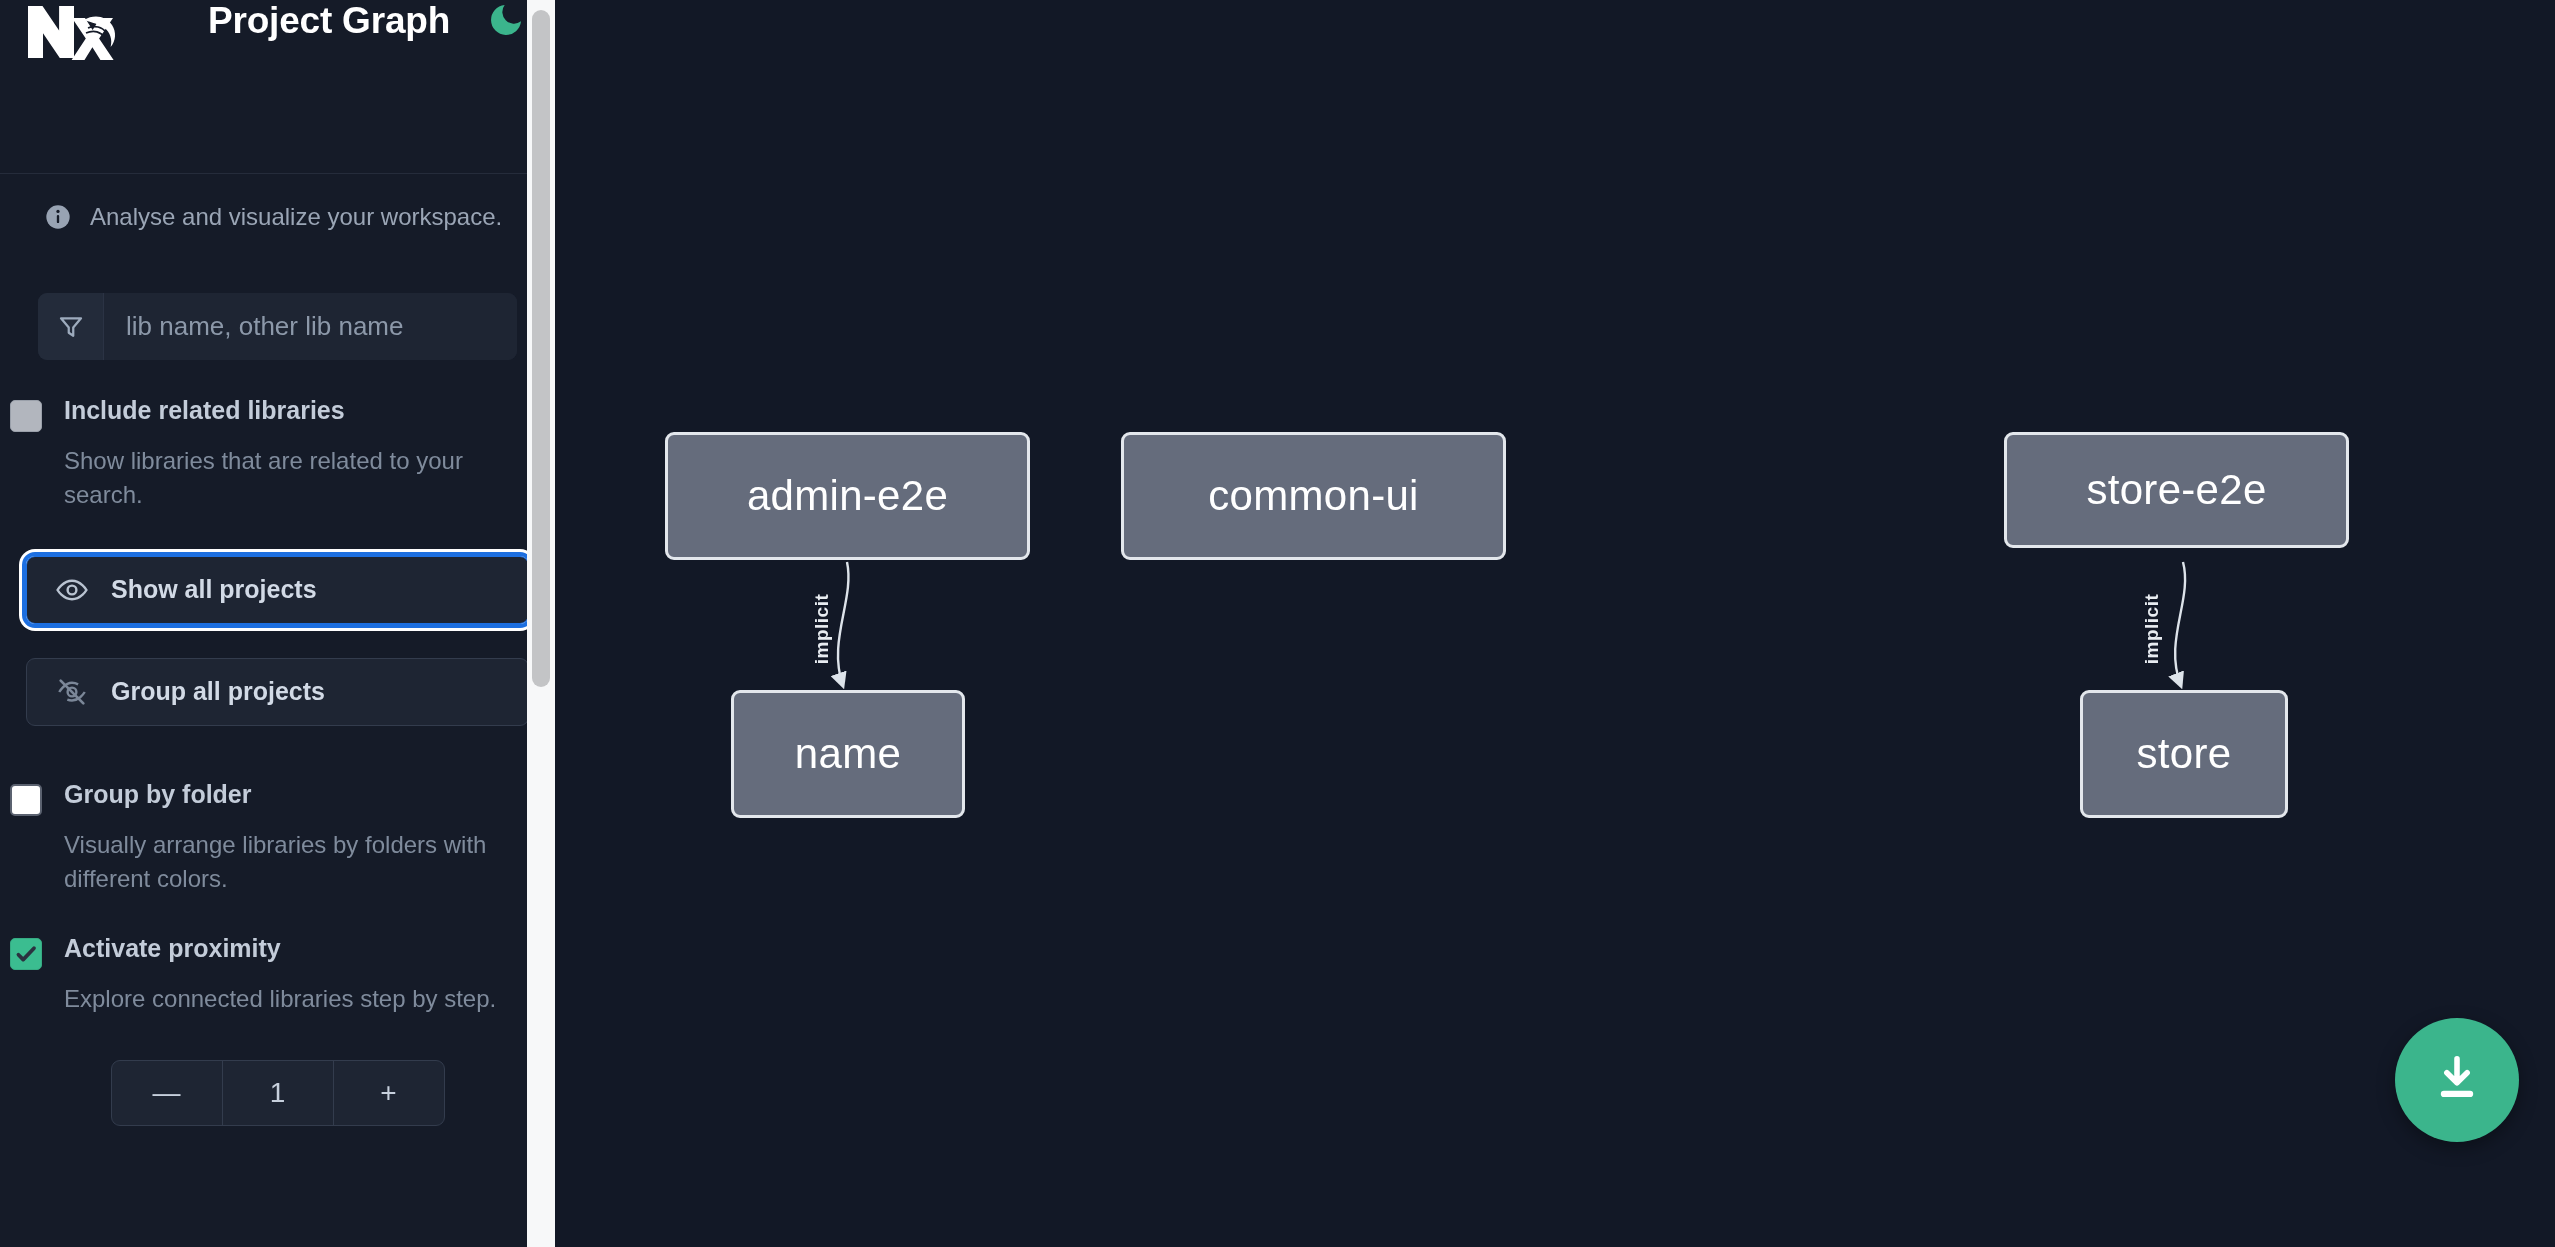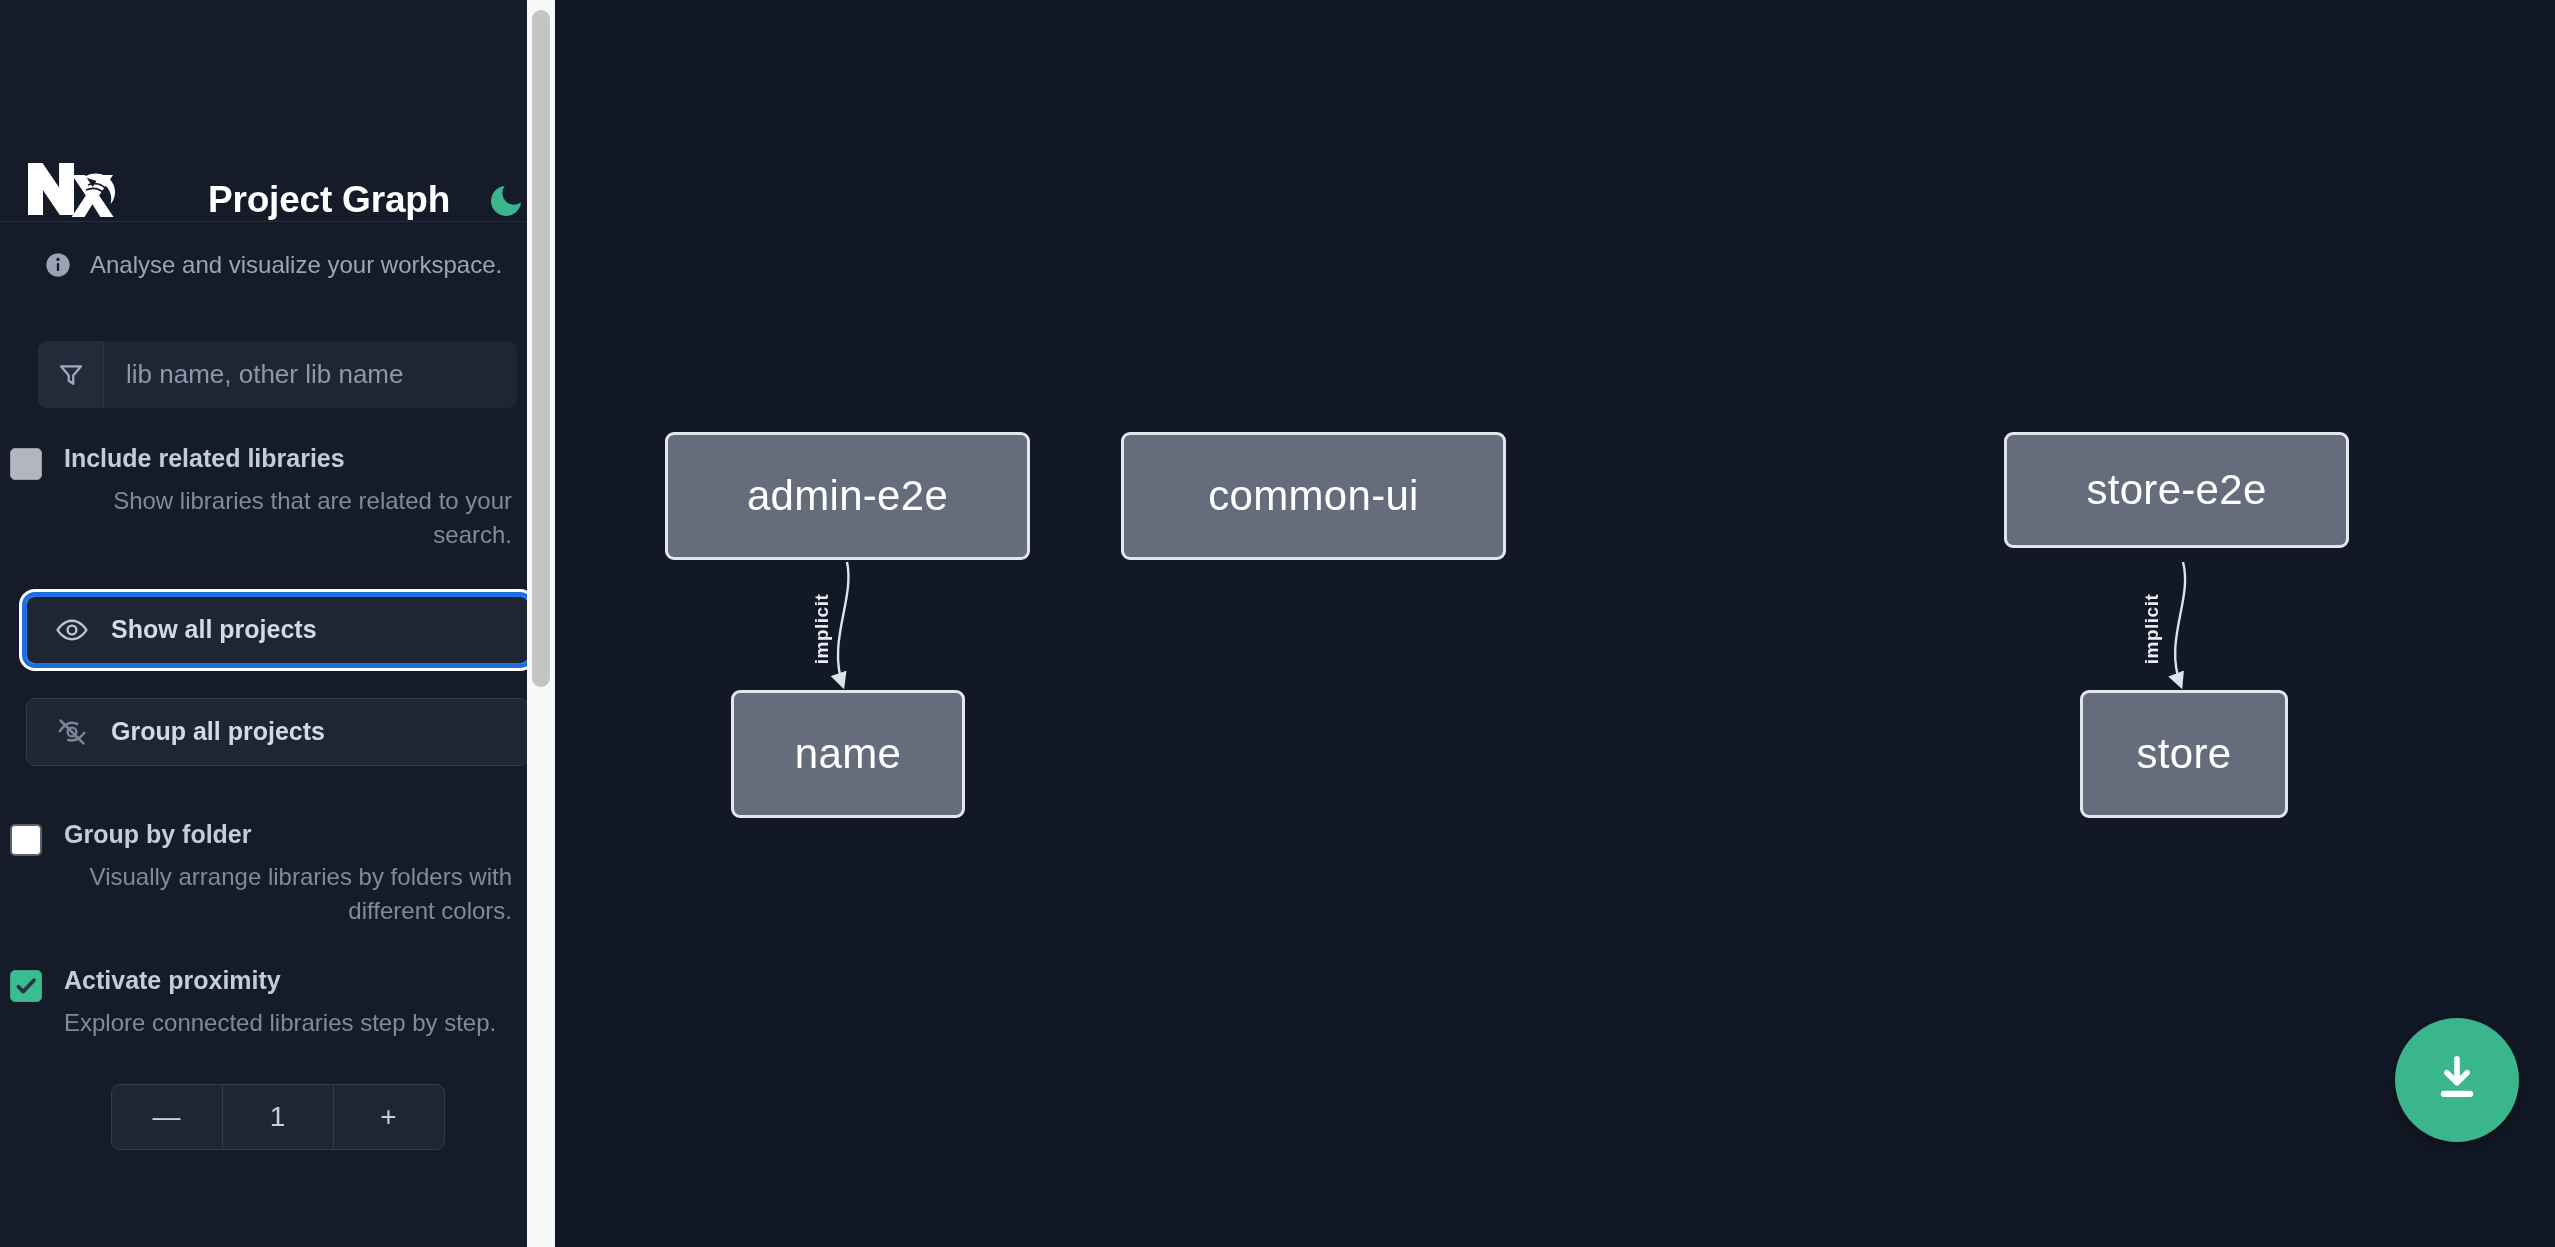--- a/index.html
+++ b/index.html
@@ -13,22 +13,22 @@
 
   
   #sidebar {
     position: relative;
     width: 555px; height: 1247px;
     background: #151b28;
     flex: 0 0 555px;
   }
   
   .sb-header {
-    height: 222px;
-    display: flex; align-items: flex-end;
+    height: 174px;
+    display: flex; align-items: flex-start;
     padding-left: 26px;
     border-bottom: 1px solid #252c3b;
   }
   .nx-logo { width: 96px; height: 64px; flex: 0 0 96px; }
   .sb-title {
     font-size: 37px; font-weight: 700; color: #ffffff;
     margin-left: 86px; letter-spacing: -0.2px; white-space: nowrap;
   }
   .moon-btn {
     margin-left: 36px; width: 40px; height: 40px;
@@ -70,21 +70,21 @@
   .cb-box {
     width: 32px; height: 32px; flex: 0 0 32px;
     border-radius: 5px; margin-top: 6px;
     display: flex; align-items: center; justify-content: center;
   }
   .cb-box.gray   { background: #b2b6be; border: 1px solid #9aa0aa; }
   .cb-box.white  { background: #ffffff; border: 2px solid #5b6270; }
   .cb-box.green  { background: #3bbd90; border: 1px solid #36ab83; }
   .cb-texts { margin-left: 22px; }
   .cb-label  { font-size: 25px; font-weight: 700; color: #c3ccd9; line-height: 1.35; }
-  .cb-desc   { font-size: 24px; color: #7f8b9c; line-height: 1.42; max-width: 448px; margin-top: 8px; text-align: right; }
+  .cb-desc   { font-size: 24px; color: #7f8b9c; line-height: 1.42; max-width: 448px; margin-top: 16px; }
 
   
   .btns { padding: 0 26px; margin-top: 44px; }
   .gbtn {
     position: relative;
     display: flex; align-items: center;
     height: 68px; width: 100%;
     border-radius: 9px;
     background: #1e2533;
     border: 1px solid #333c4d;

